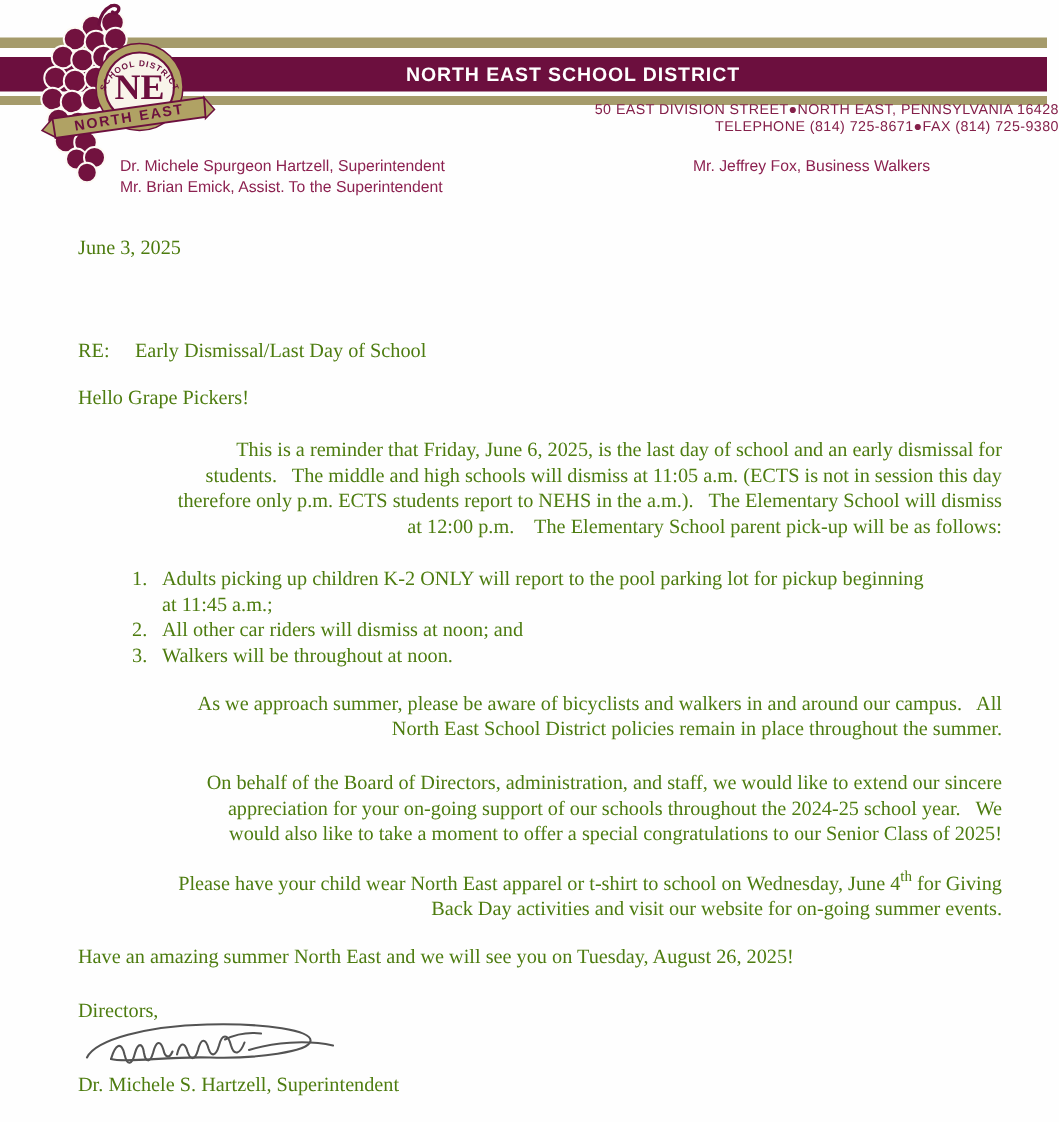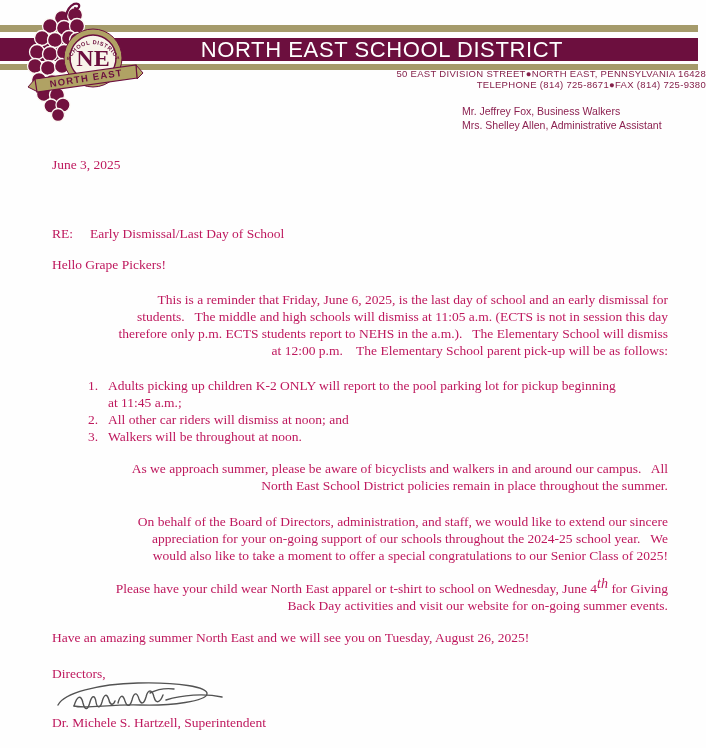--- a/index.html
+++ b/index.html
@@ -5,61 +5,64 @@
   html,body{margin:0;padding:0;}
   body{background:#e9e9e9;font-family:"Liberation Sans",sans-serif;}
   .page{position:relative;width:706px;height:748px;background:#fefefe;overflow:hidden;}
 
   
   .stripe{position:absolute;left:0;right:8px;background:#a59b6b;}
   .stripe-top{top:25px;height:7px;}
   .stripe-bottom{top:64px;height:6px;}
   .band{position:absolute;left:0;right:8px;top:38px;height:23px;background:#6c0f3e;
         display:flex;align-items:center;justify-content:center;padding-left:66px;box-sizing:border-box;}
-  .band-title{color:#ffffff;font-size:22px;font-weight:normal;letter-spacing:.6px;white-space:nowrap;}
+  .band-title{color:#ffffff;font-size:13px;font-weight:bold;letter-spacing:.6px;white-space:nowrap;}
 
   .addr{position:absolute;left:0;top:68px;width:100%;padding-left:40px;box-sizing:border-box;
         text-align:right;color:#84204a;font-size:9.5px;line-height:11px;letter-spacing:.3px;}
 
   .staff{position:absolute;top:104px;color:#8c2150;font-size:10.5px;line-height:14px;}
   .staff-left{left:80px;}
   .staff-right{left:462px;}
 
   .logo{position:absolute;left:22px;top:2px;z-index:3;}
 
   
-  .blk{position:absolute;left:52px;width:616px;color:#be185d;
+  .blk{position:absolute;left:52px;width:616px;color:#4d7c0f;
        font-family:"Liberation Serif",serif;font-size:13.5px;line-height:17px;}
   .para{white-space:pre-wrap;text-align:right;}
   .re-label{display:inline-block;width:38px;margin-top:15px;}
   .li-row{display:flex;}
   .li-num{width:56px;padding-left:36px;box-sizing:border-box;flex:none;}
   .li-text{flex:1;white-space:pre-wrap;}
-  sup{font-size:14px;line-height:0;font-style:italic;}
+  sup{font-size:10px;line-height:0;}
   .sig{position:absolute;left:50px;top:678px;}
 </style>
 </head>
 <body>
 
 <div class="page">
 
   <div class="stripe stripe-top"></div>
   <div class="band">
     <span class="band-title">NORTH EAST SCHOOL DISTRICT</span>
   </div>
   <div class="stripe stripe-bottom"></div>
 
   <div class="addr">
     <div>50 EAST DIVISION STREET●NORTH EAST, PENNSYLVANIA 16428</div>
     <div>TELEPHONE (814) 725-8671●FAX (814) 725-9380</div>
   </div>
 
+  <div class="staff staff-left">
+    <div>Dr. Michele Spurgeon Hartzell, Superintendent</div>
+    <div>Mr. Brian Emick, Assist. To the Superintendent</div>
+  </div>
   <div class="staff staff-right">
     <div>Mr. Jeffrey Fox, Business Walkers</div>
-    <div>Mrs. Shelley Allen, Administrative Assistant</div>
   </div>
 
   <svg class="logo" width="122" height="126" viewBox="0 0 122 126">
     <g fill="#72123f" stroke="#fdfaf4" stroke-width="1.3">
       <circle cx="40" cy="16" r="7.5"></circle>
         <circle cx="53" cy="13" r="7.5"></circle>
       <circle cx="28" cy="24" r="7.5"></circle>
         <circle cx="42" cy="26" r="7.5"></circle>
         <circle cx="55" cy="24" r="7.5"></circle>
       <circle cx="20" cy="36" r="7.5"></circle>

